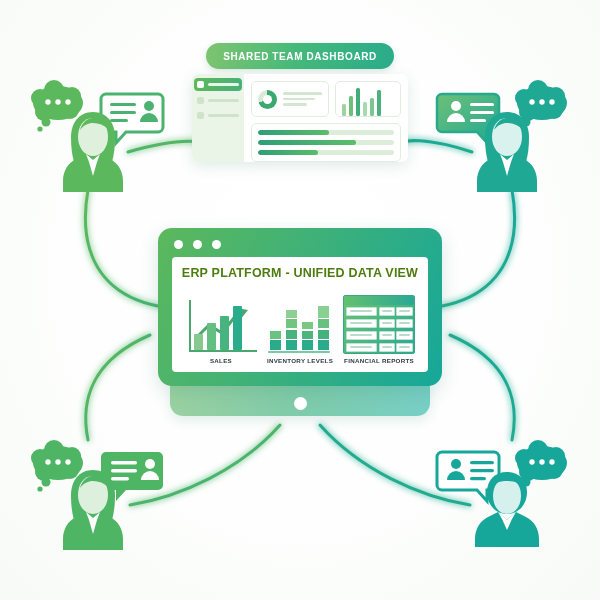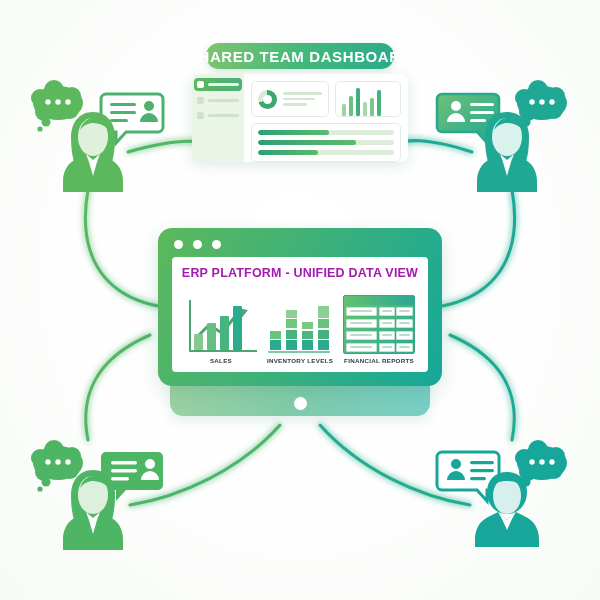--- a/index.html
+++ b/index.html
@@ -22,21 +22,21 @@
     position:absolute;
     display:flex;align-items:center;justify-content:center;
     border-radius:20px;
     color:#ffffff;
     font-weight:bold;
     letter-spacing:.6px;
     box-shadow:0 2px 6px rgba(40,120,90,.18);
     white-space:nowrap;
   }
   #pill-top{
-    left:206px;top:43px;width:188px;height:26px;font-size:15px;
+    left:206px;top:43px;width:188px;height:26px;font-size:10px;
     background:linear-gradient(90deg,#7dc470 0%,#45b97a 48%,#2aab8b 100%);
   }
   #pill-bottom{
     left:148px;top:531px;width:304px;height:27px;font-size:13px;
     background:linear-gradient(90deg,#71bf6c 0%,#3eb682 50%,#20a894 100%);
   }
 
   
   #dashboard{
     position:absolute;left:192px;top:74px;width:216px;height:88px;
@@ -95,21 +95,21 @@
   }
   #mon-dots{position:absolute;left:16px;top:12px;display:flex;gap:10px;}
   #mon-dots i{width:9px;height:9px;border-radius:50%;background:#ffffff;display:block;}
   #mon-screen{
     position:absolute;left:14px;top:29px;right:14px;bottom:14px;
     background:#ffffff;border-radius:4px;
     display:flex;flex-direction:column;align-items:center;
     padding:9px 8px 6px;box-sizing:border-box;
   }
   #mon-title{
-    font-size:12.5px;font-weight:bold;color:#a21caf;letter-spacing:.2px;
+    font-size:12.5px;font-weight:bold;color:#4d7c0f;letter-spacing:.2px;
     text-align:center;white-space:nowrap;
   }
   #mon-widgets{display:flex;flex:1;width:100%;align-items:flex-end;
     justify-content:space-around;padding-bottom:2px;}
   .widget{display:flex;flex-direction:column;align-items:center;gap:3px;}
   .widget-caption{font-size:6.2px;font-weight:bold;color:#2e3a42;letter-spacing:.3px;white-space:nowrap;}
 
   
   .sales-plot{position:relative;width:72px;height:56px;}
   .sales-axis-y{position:absolute;left:4px;top:2px;width:2px;height:52px;background:#4aa86e;}

